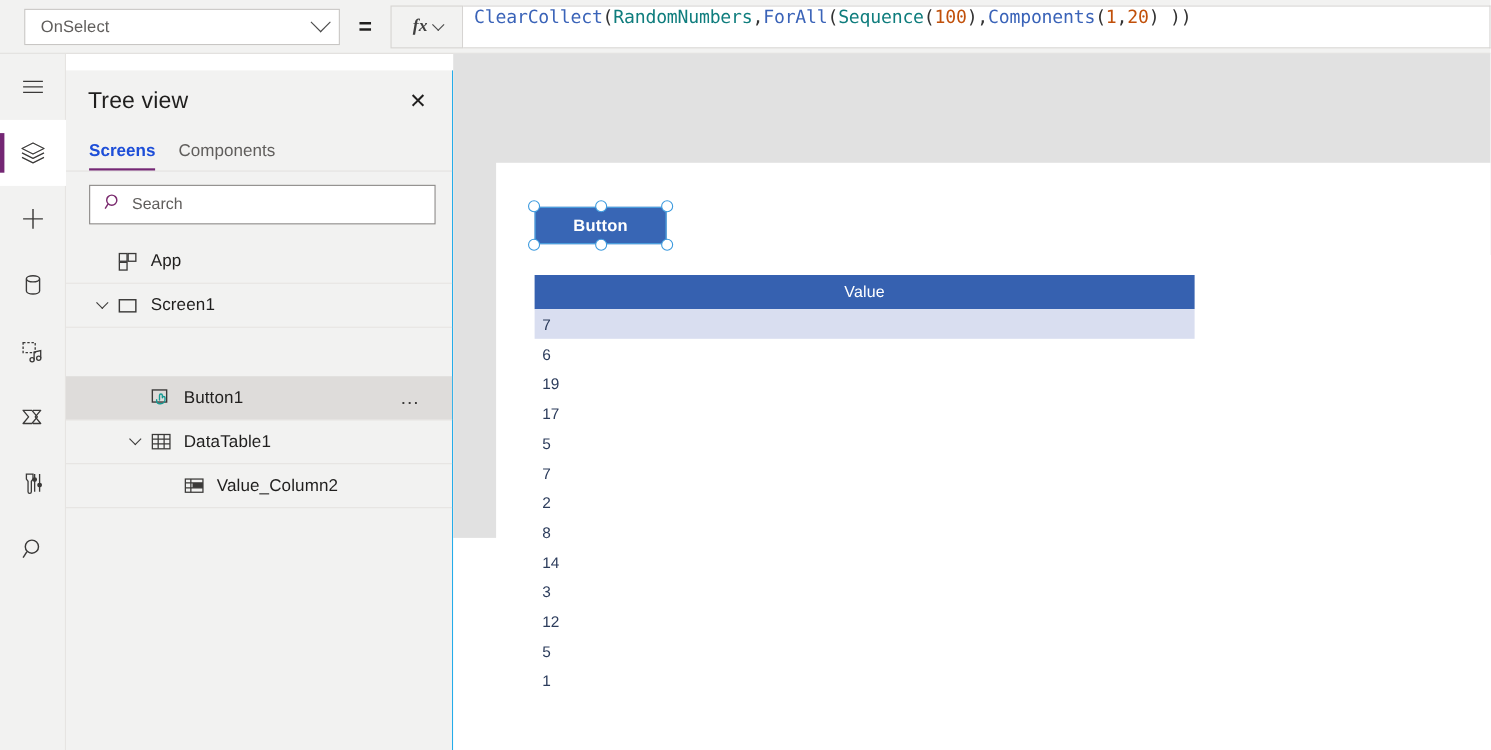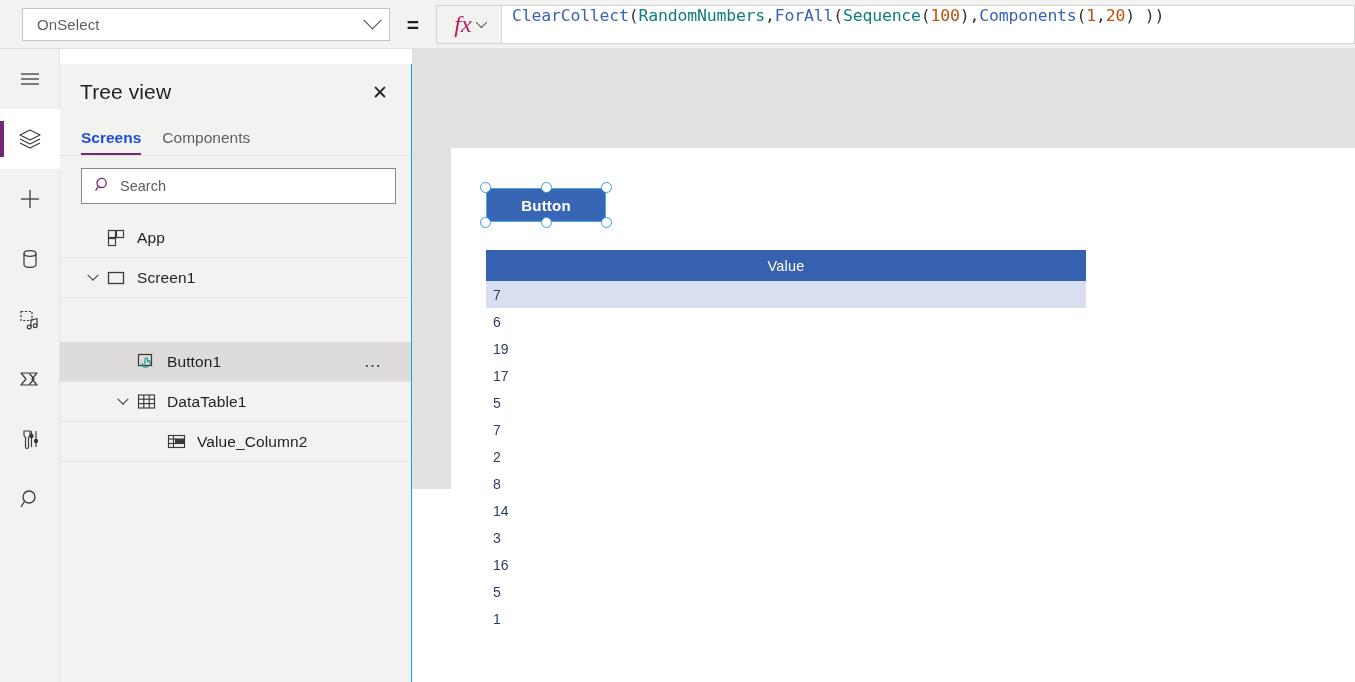--- a/index.html
+++ b/index.html
@@ -15,21 +15,21 @@
   
   #formula-bar {
     position: absolute; left: 0; top: 0;
     width: 1355px; height: 49px;
     background: #f2f2f1;
     border-bottom: 1px solid #e1dfdd;
     display: flex; align-items: center;
   }
   #property-select {
     margin-left: 22px;
-    width: 368px; height: 33px;
+    width: 287px; height: 33px;
     background: #ffffff;
     border: 1px solid #c8c6c4;
     display: flex; align-items: center;
     padding: 0 10px 0 14px;
     cursor: pointer;
   }
   #property-select .sel-label {
     flex: 1;
     font-size: 15px; color: #605e5c;
     letter-spacing: .1px;
@@ -53,23 +53,24 @@
     width: 66px; height: 39px;
     background: #f2f2f1;
     border: 1px solid #d6d4d2;
     display: flex; align-items: center; justify-content: center;
     gap: 4px;
     cursor: pointer;
   }
   #fx-button .fx-glyph {
     font-family: "Liberation Serif", serif;
     font-style: italic;
-    font-size: 24px;
-    color: #be185d;
+    font-size: 16px;
+    color: #404040;
     line-height: 1;
+    font-weight: bold;
   }
   #fx-button .chev-sm {
     width: 8px; height: 8px;
     border-right: 1.2px solid #4a4a4a;
     border-bottom: 1.2px solid #4a4a4a;
     transform: rotate(45deg) translateY(-2px);
   }
   #formula-input {
     flex: 1; height: 39px;
     background: #ffffff;
@@ -498,20 +499,20 @@
           <div class="dt-row selected">7</div>
           <div class="dt-row">6</div>
           <div class="dt-row">19</div>
           <div class="dt-row">17</div>
           <div class="dt-row">5</div>
           <div class="dt-row">7</div>
           <div class="dt-row">2</div>
           <div class="dt-row">8</div>
           <div class="dt-row">14</div>
           <div class="dt-row">3</div>
-          <div class="dt-row">16</div>
+          <div class="dt-row">12</div>
           <div class="dt-row">5</div>
           <div class="dt-row">1</div>
         </div>
     </div>
 
   </div>
 </div>
 
 </body></html>

